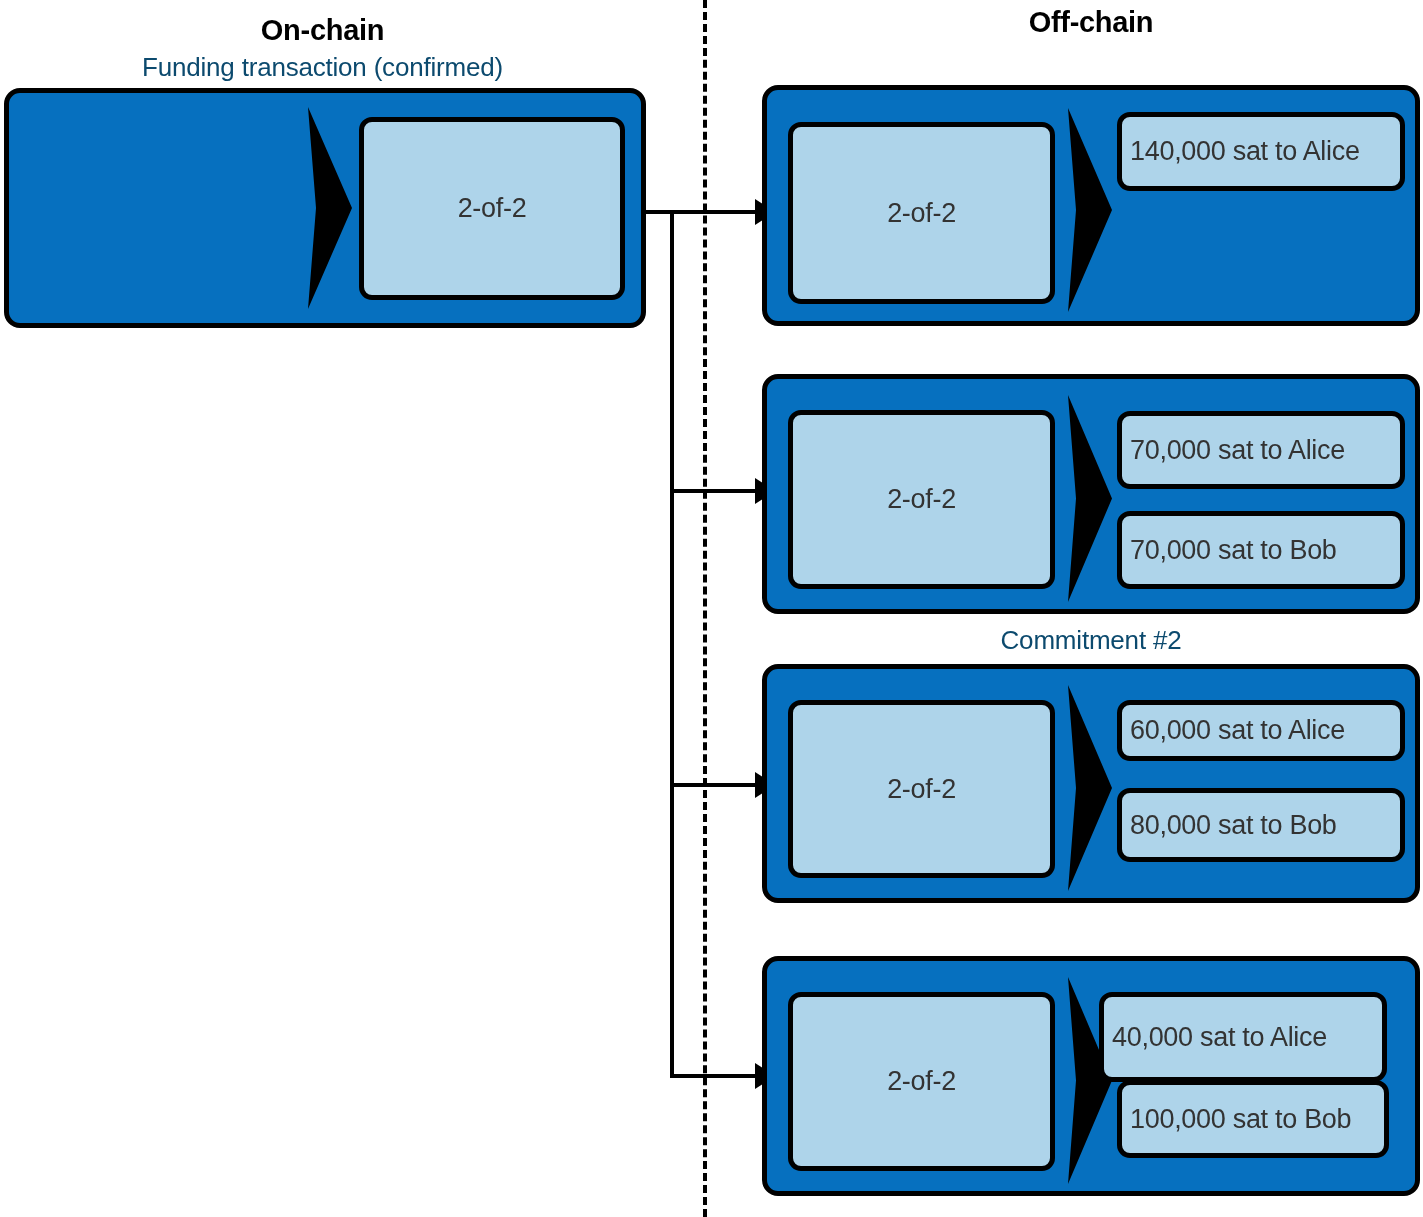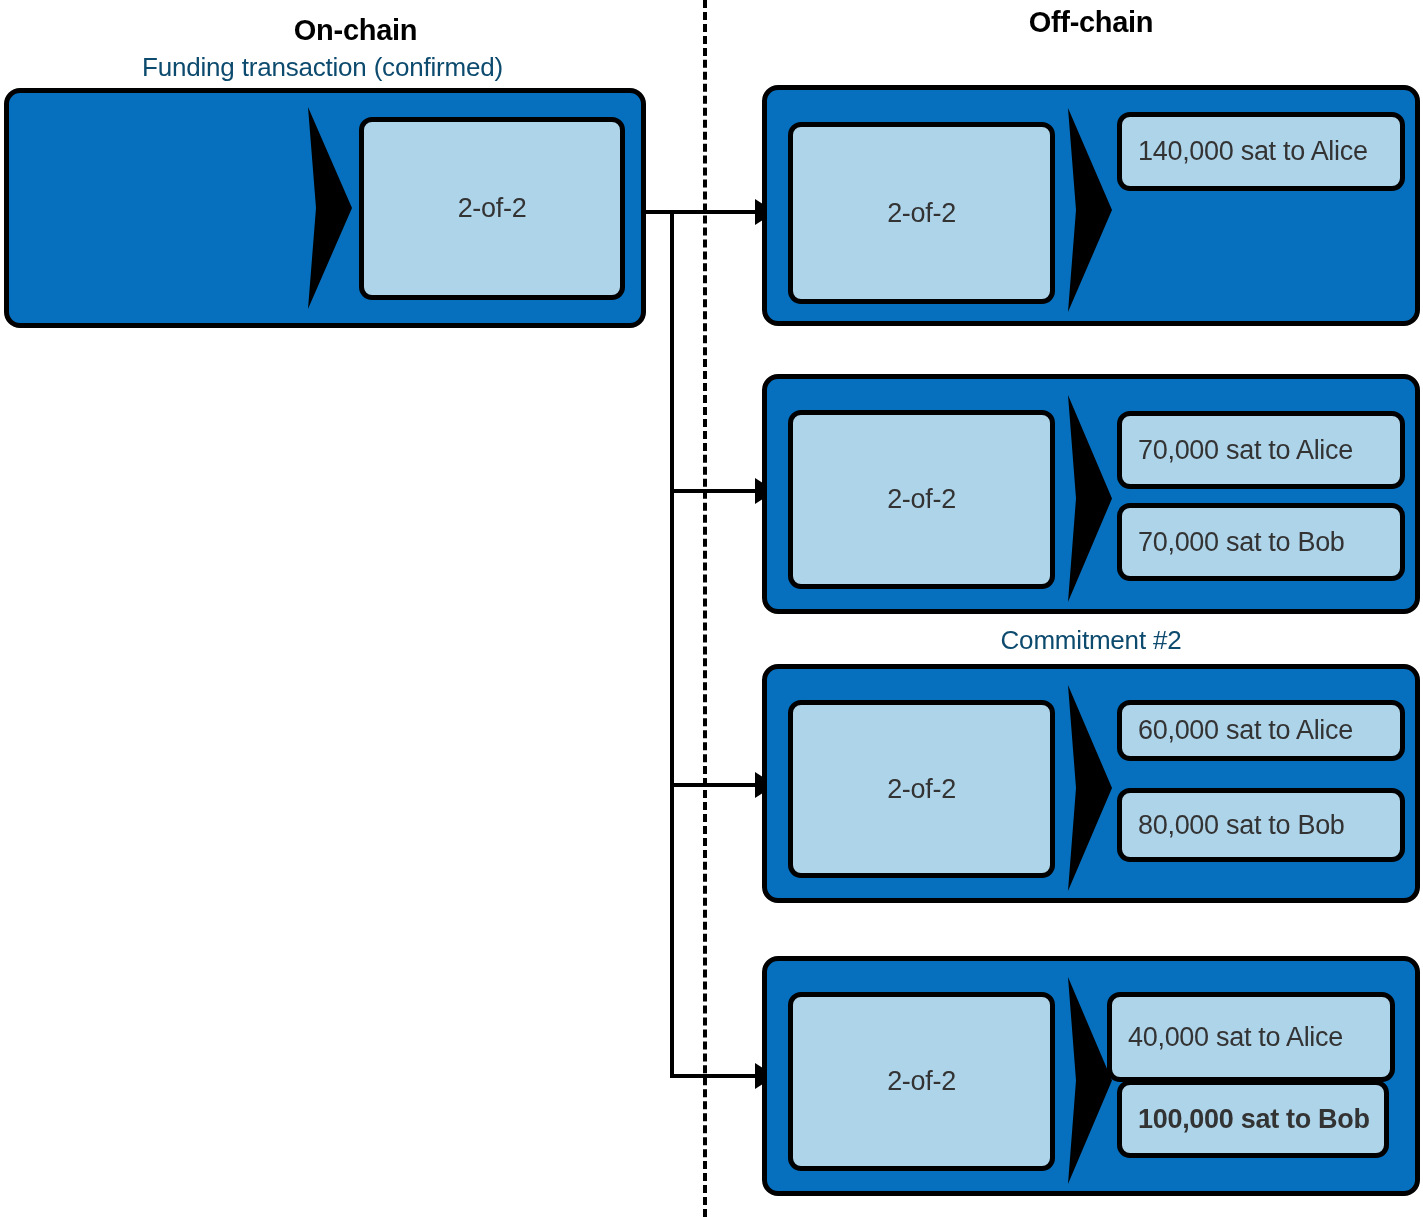--- a/index.html
+++ b/index.html
@@ -56,21 +56,21 @@
     display: flex;
     align-items: center;
     justify-content: center;
     color: #333333;
     font-size: 27px;
     letter-spacing: -0.3px;
     white-space: nowrap;
   }
   .slot.output {
     justify-content: flex-start;
-    padding-left: 16px;
+    padding-left: 8px;
   }
 
   
   .sep {
     position: absolute;
   }
   .sep svg { display: block; }
 
   
   .wire {
@@ -95,21 +95,21 @@
     width: 0;
     border-left: 4px dashed #000000;
     box-sizing: border-box;
   }
 </style>
 </head>
 <body>
 
 <div id="canvas">
 
-  <div class="col-title" style="left:0px; top:14px; width:645px;padding-left:33px;">On-chain</div>
+  <div class="col-title" style="left:0px; top:14px; width:645px;">On-chain</div>
 
   <div class="sub-title" style="left:0px; top:52px; width:645px;">Funding transaction (confirmed)</div>
 
   <div class="tx" style="left:4px; top:88px; width:642px; height:240px;">
 
     <div class="sep" style="left:295px; top:14px; width:52px; height:202px;">
       <svg width="52" height="202" viewBox="0 0 52 202">
         <path d="M4,0 L48,101 L4,202 L12,101 Z" fill="#000000"></path>
       </svg>
     </div>
@@ -157,21 +157,21 @@
     <div class="slot" style="left:21px; top:31px; width:267px; height:179px;">2-of-2</div>
 
     <div class="sep" style="left:297px; top:16px; width:52px; height:207px;">
       <svg width="52" height="207" viewBox="0 0 52 207">
         <path d="M4,0 L48,103.5 L4,207 L12,103.5 Z" fill="#000000"></path>
       </svg>
     </div>
 
     <div class="slot output" style="left:350px; top:32px; width:288px; height:78px;">70,000 sat to Alice</div>
 
-    <div class="slot output" style="left:350px; top:124px; width:288px; height:78px;">70,000 sat to Bob</div>
+    <div class="slot output" style="left:350px; top:132px; width:288px; height:78px;">70,000 sat to Bob</div>
   </div>
 
   <div class="sub-title" style="left:762px; top:625px; width:658px;">Commitment #2</div>
 
   <div class="tx" style="left:762px; top:664px; width:658px; height:239px;">
 
     <div class="slot" style="left:21px; top:31px; width:267px; height:178px;">2-of-2</div>
 
     <div class="sep" style="left:297px; top:16px; width:52px; height:206px;">
       <svg width="52" height="206" viewBox="0 0 52 206">
@@ -188,18 +188,18 @@
   <div class="tx" style="left:762px; top:956px; width:658px; height:240px;">
 
     <div class="slot" style="left:21px; top:31px; width:267px; height:179px;">2-of-2</div>
 
     <div class="sep" style="left:297px; top:16px; width:52px; height:207px;">
       <svg width="52" height="207" viewBox="0 0 52 207">
         <path d="M4,0 L48,103.5 L4,207 L12,103.5 Z" fill="#000000"></path>
       </svg>
     </div>
 
-    <div class="slot output" style="left:340px; top:31px; width:288px; height:90px;">40,000 sat to Alice</div>
-
-    <div class="slot output" style="left:350px; top:119px; width:272px; height:78px;font-weight:bold;">100,000 sat to Bob</div>
+    <div class="slot output" style="left:332px; top:31px; width:288px; height:90px;">40,000 sat to Alice</div>
+
+    <div class="slot output" style="left:350px; top:119px; width:272px; height:78px;">100,000 sat to Bob</div>
   </div>
 
 </div>
 
 </body></html>

